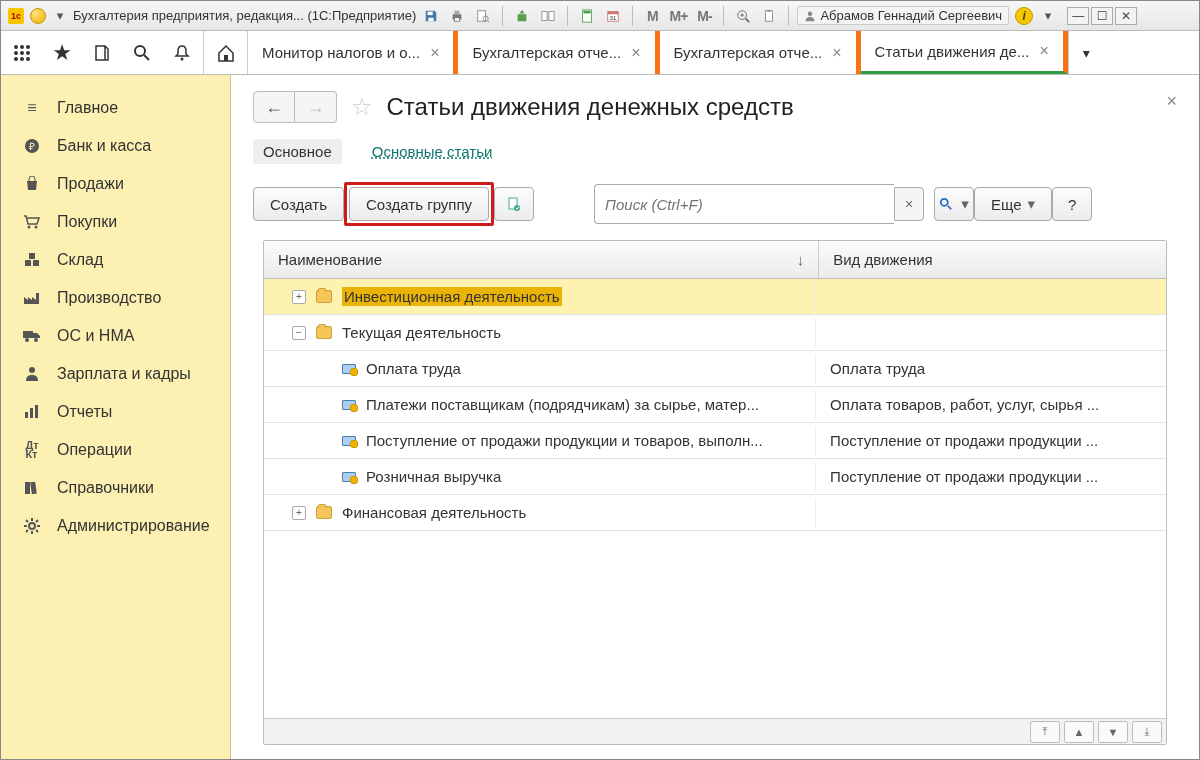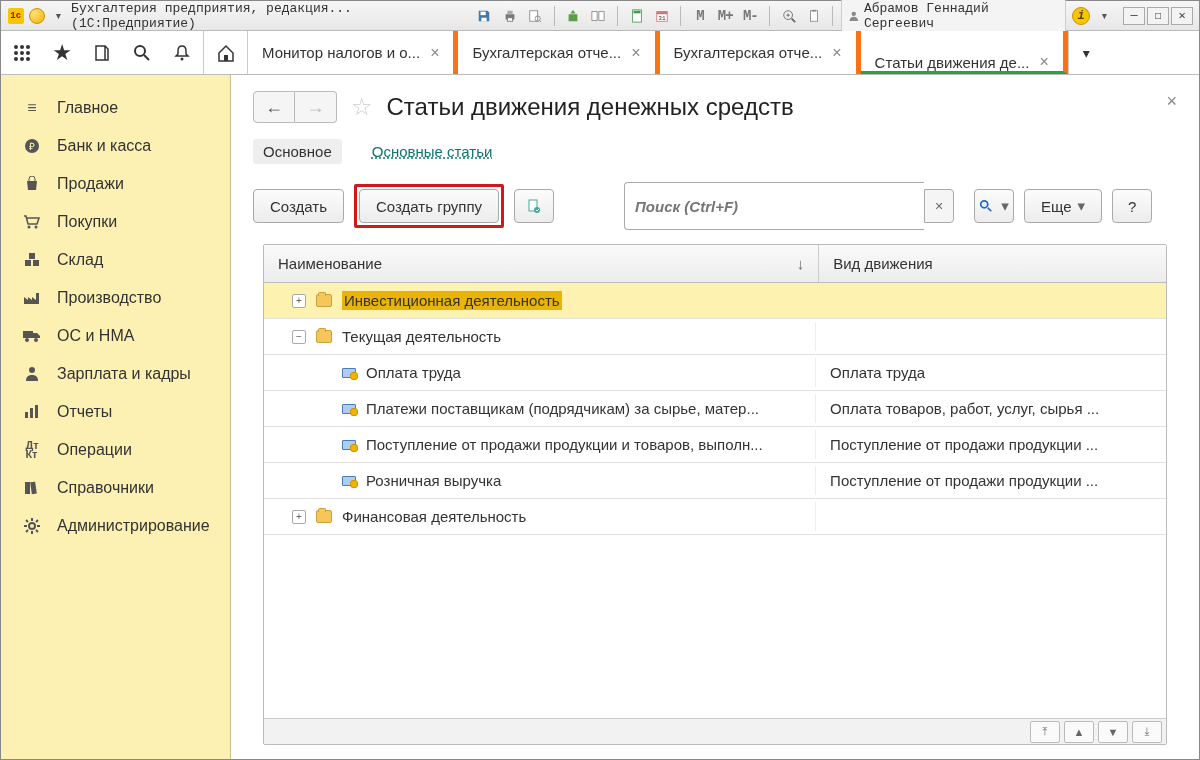--- a/index.html
+++ b/index.html
@@ -1,37 +1,37 @@
 <!DOCTYPE html>
 <html><head>
 <meta charset="utf-8">
 <style>
   * { box-sizing: border-box; margin: 0; padding: 0; }
   html, body { width: 1200px; height: 760px; font-family: Arial, Helvetica, sans-serif; font-size: 14px; color: #333; background: #fff; overflow: hidden; }
   .window { width: 1200px; height: 760px; border: 1px solid #888; display: flex; flex-direction: column; background: #efefef; }
-  .titlebar { height: 30px; background: linear-gradient(#f6f6f6,#e7e7e7); border-bottom: 1px solid #bbb; display: flex; align-items: center; padding: 0 6px; gap: 4px; font-size: 13px; color: #333; font-family: Liberation Mono, monospace; }
+  .titlebar { height: 30px; background: linear-gradient(#f6f6f6,#e7e7e7); border-bottom: 1px solid #bbb; display: flex; align-items: center; padding: 0 6px; gap: 4px; font-size: 13px; color: #333; }
   .titlebar .ic { width: 18px; height: 18px; display: inline-flex; align-items: center; justify-content: center; color: #555; }
   .titlebar .ic-btn { width: 22px; height: 22px; display: inline-flex; align-items: center; justify-content: center; border-radius: 2px; }
   .logo-1c { width: 16px; height: 16px; background: #f7c600; border-radius: 2px; font-size: 9px; font-weight: bold; color: #b30000; display: flex; align-items: center; justify-content: center; }
   .dd { width:16px;height:16px;border-radius:8px; background: radial-gradient(circle at 30% 30%, #ffe17a, #f2b200); border:1px solid #c89500; }
   .sep { width:1px; height:20px; background:#bbb; margin: 0 4px; }
   .mcalc { font-weight: bold; color: #777; font-size: 14px; letter-spacing: -1px; }
   .user-chip { display:flex; align-items:center; gap:4px; border:1px solid #ccc; border-radius:2px; padding:1px 6px; background:#f4f4f4; }
   .circ-i { width:18px;height:18px;border-radius:9px;background:#f7c600;border:1px solid #c89500;display:flex;align-items:center;justify-content:center;font-style:italic;font-weight:bold;color:#5a4300;font-size:12px; }
   .win-ctrl { display:flex; gap:2px; margin-left:6px; }
   .win-ctrl div { width:22px;height:18px;border:1px solid #aaa;background:#f3f3f3;display:flex;align-items:center;justify-content:center;font-size:12px;color:#444; }
 
   .toolstrip { height: 44px; background: #fff; border-bottom: 1px solid #bbb; display:flex; align-items:stretch; }
   .toolstrip-left { display:flex; align-items:center; padding:0 8px; gap:14px; border-right:1px solid #ccc; }
   .ts-ic { width:26px;height:26px; display:flex;align-items:center;justify-content:center;color:#444; border-radius:3px; }
   .tabs { display:flex; align-items:stretch; flex:1; }
   .home-tab { width:44px; display:flex;align-items:center;justify-content:center;border-right:1px solid #ccc; }
   .tab { display:flex;align-items:center;gap:10px;padding:0 14px;border-right:5px solid #f97316;position:relative;color:#333;font-size:15px;}
   .tab .x { color:#888; font-size:16px; }
-  .tab.active { border-bottom: 3px solid #2e9e46; align-items: flex-end; }
+  .tab.active { border-bottom: 3px solid #2e9e46; }
   .more-tab { width:36px; display:flex;align-items:center;justify-content:center;border-left:1px solid #ccc; }
 
   .body { flex:1; display:flex; min-height:0; }
   .sidebar { width:230px; background:#fdf0b3; border-right:1px solid #c9c28e; padding:14px 0; overflow:auto; }
   .side-item { display:flex;align-items:center;gap:14px;padding:10px 20px;color:#333;font-size:16px; cursor:default; }
   .side-item .sic { width:22px;display:flex;align-items:center;justify-content:center;color:#555; }
 
   .main { flex:1; background:#fff; display:flex; flex-direction:column; position:relative; padding:0 0 0 0; }
   .page-head { display:flex;align-items:center;gap:14px;padding:16px 22px 8px 22px; }
   .nav-btns { display:flex; }
@@ -40,26 +40,26 @@
   .nav-btn:first-child{border-radius:4px 0 0 4px;} .nav-btn:last-child{border-radius:0 4px 4px 0;border-left:none;}
   .star { color:#ccc; font-size:24px; }
   .page-title { font-size:24px; color:#222; }
   .page-close { position:absolute; top:16px; right:22px; color:#888; font-size:18px; }
 
   .subnav { display:flex; gap:20px; padding:8px 22px 14px 22px; font-size:15px; }
   .subnav .sn { padding:4px 10px; }
   .subnav .sn.act { background:#eee; border-radius:3px; color:#333; }
   .subnav .sn.link { color:#0f766e; text-decoration:underline dotted; }
 
-  .cmdbar { display:flex; align-items:center; gap:10px; padding:4px 22px 14px 22px; }
+  .cmdbar { display:flex; align-items:center; padding:4px 22px 14px 22px; }
   .btn { height:34px; padding:0 16px; border:1px solid #aaa; border-radius:4px; background:linear-gradient(#fcfcfc,#ececec); display:flex;align-items:center;gap:6px; font-size:15px; color:#333; }
   .btn.icon { width:40px; padding:0;justify-content:center; }
   .hl-red { border:3px solid #d21919; padding:2px; border-radius:2px; }
   .search-wrap { display:flex;align-items:center;margin-left:auto; }
-  .search-input { width:300px;height:48px;border:1px solid #aaa;border-right:none;border-radius:4px 0 0 4px;background:#fff;color:#999;padding:0 10px;font-style:italic;font-size:15px;font-weight:bold; }
+  .search-input { width:300px;height:40px;border:1px solid #aaa;border-right:none;border-radius:4px 0 0 4px;background:#fff;color:#999;padding:0 10px;font-style:italic;font-size:15px; }
   .search-x { width:30px;height:34px;border:1px solid #aaa;border-radius:0 4px 4px 0;background:#f5f5f5;display:flex;align-items:center;justify-content:center;color:#666; }
 
   .grid { margin:0 32px; border:1px solid #bbb; border-radius:2px; flex:1; display:flex;flex-direction:column; min-height:0; overflow:hidden; }
   .ghead { display:flex; background:linear-gradient(#fafafa,#ececec); border-bottom:1px solid #bbb; }
   .gh { padding:10px 14px; font-size:15px; color:#333; border-right:1px solid #ccc; display:flex;align-items:center;gap:8px; }
   .gh:last-child{border-right:none;}
   .gh1 { flex:1.65; }
   .gh2 { flex:1; }
   .sort-ic { margin-left:auto; color:#666; }
   .gbody { flex:1; overflow:auto; background:#fff; }

